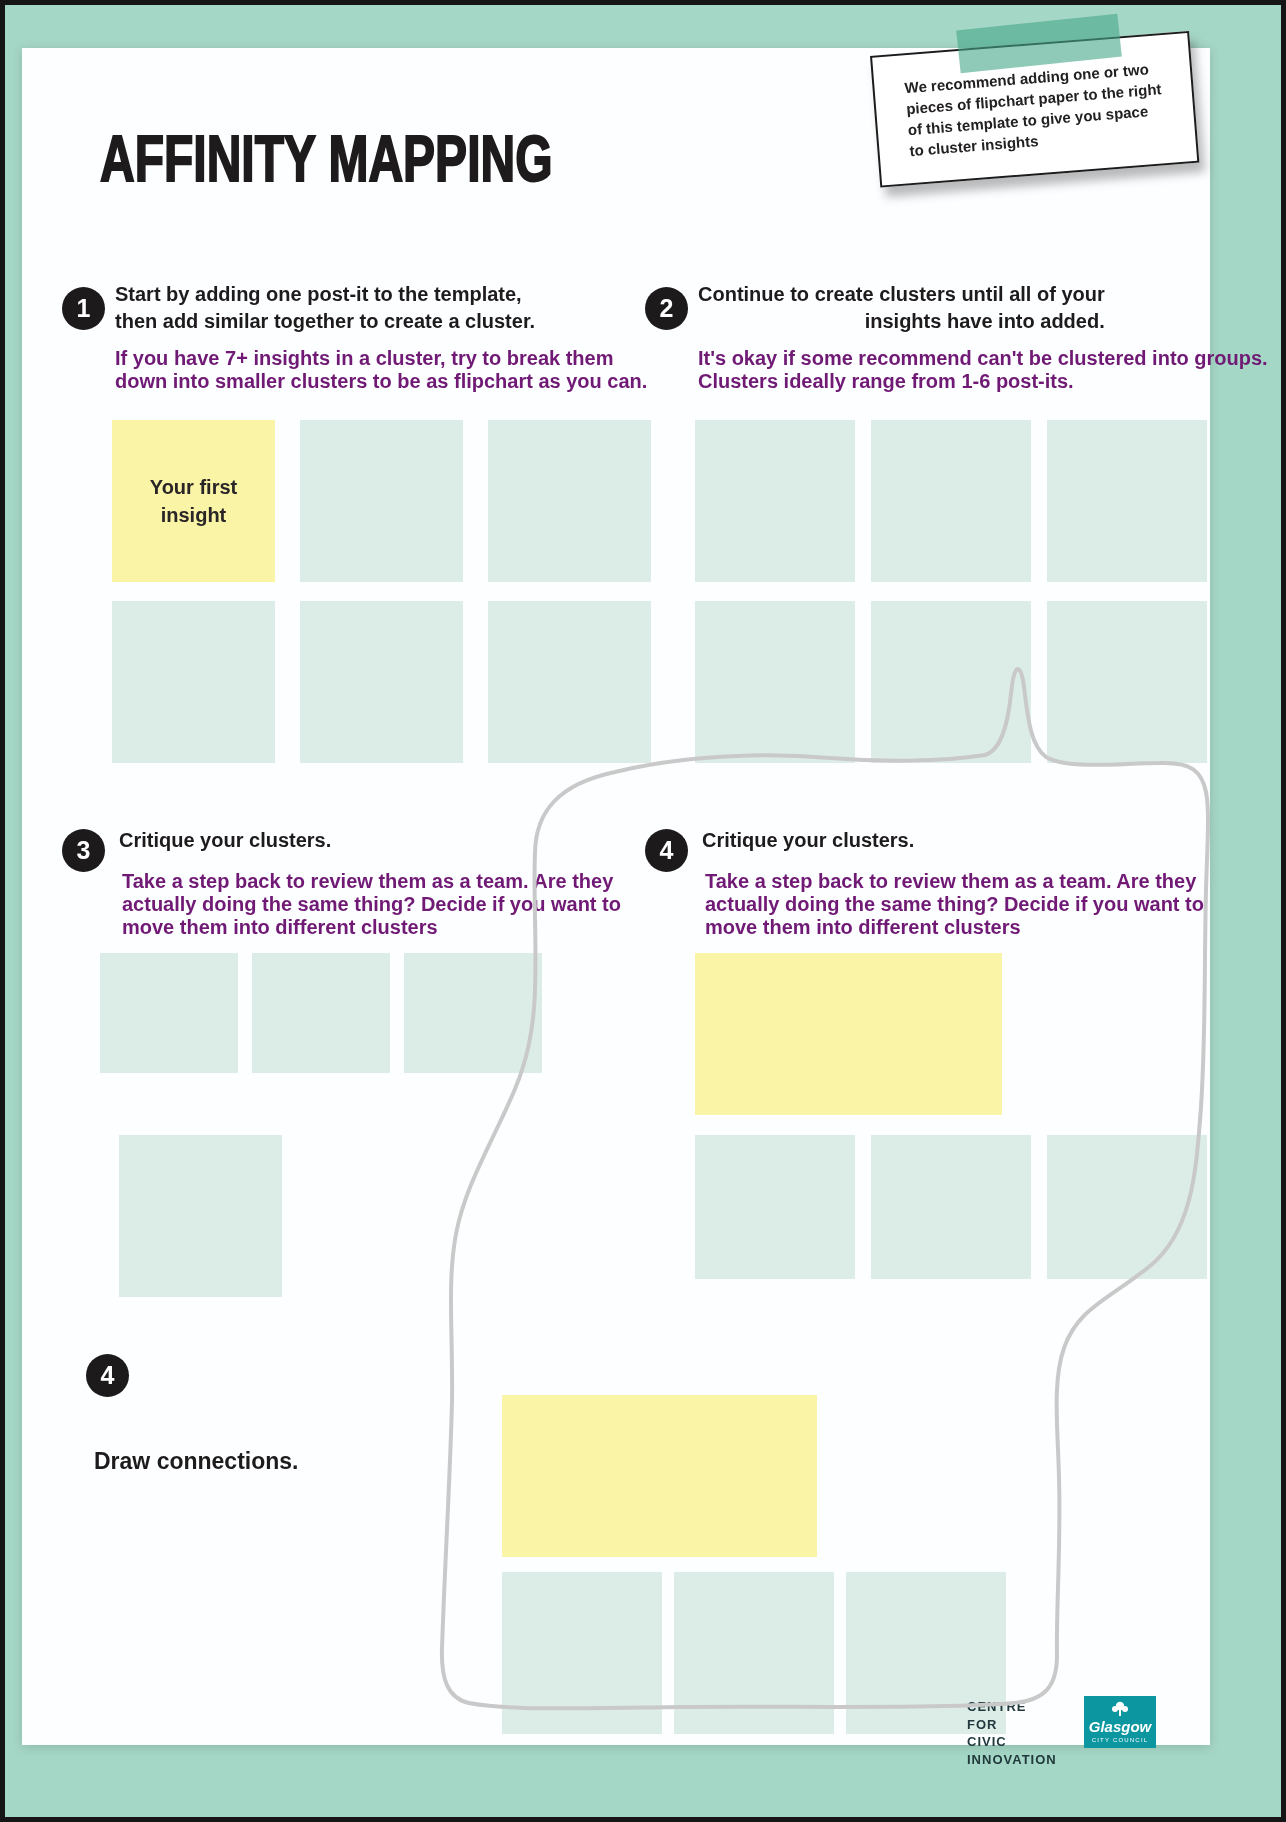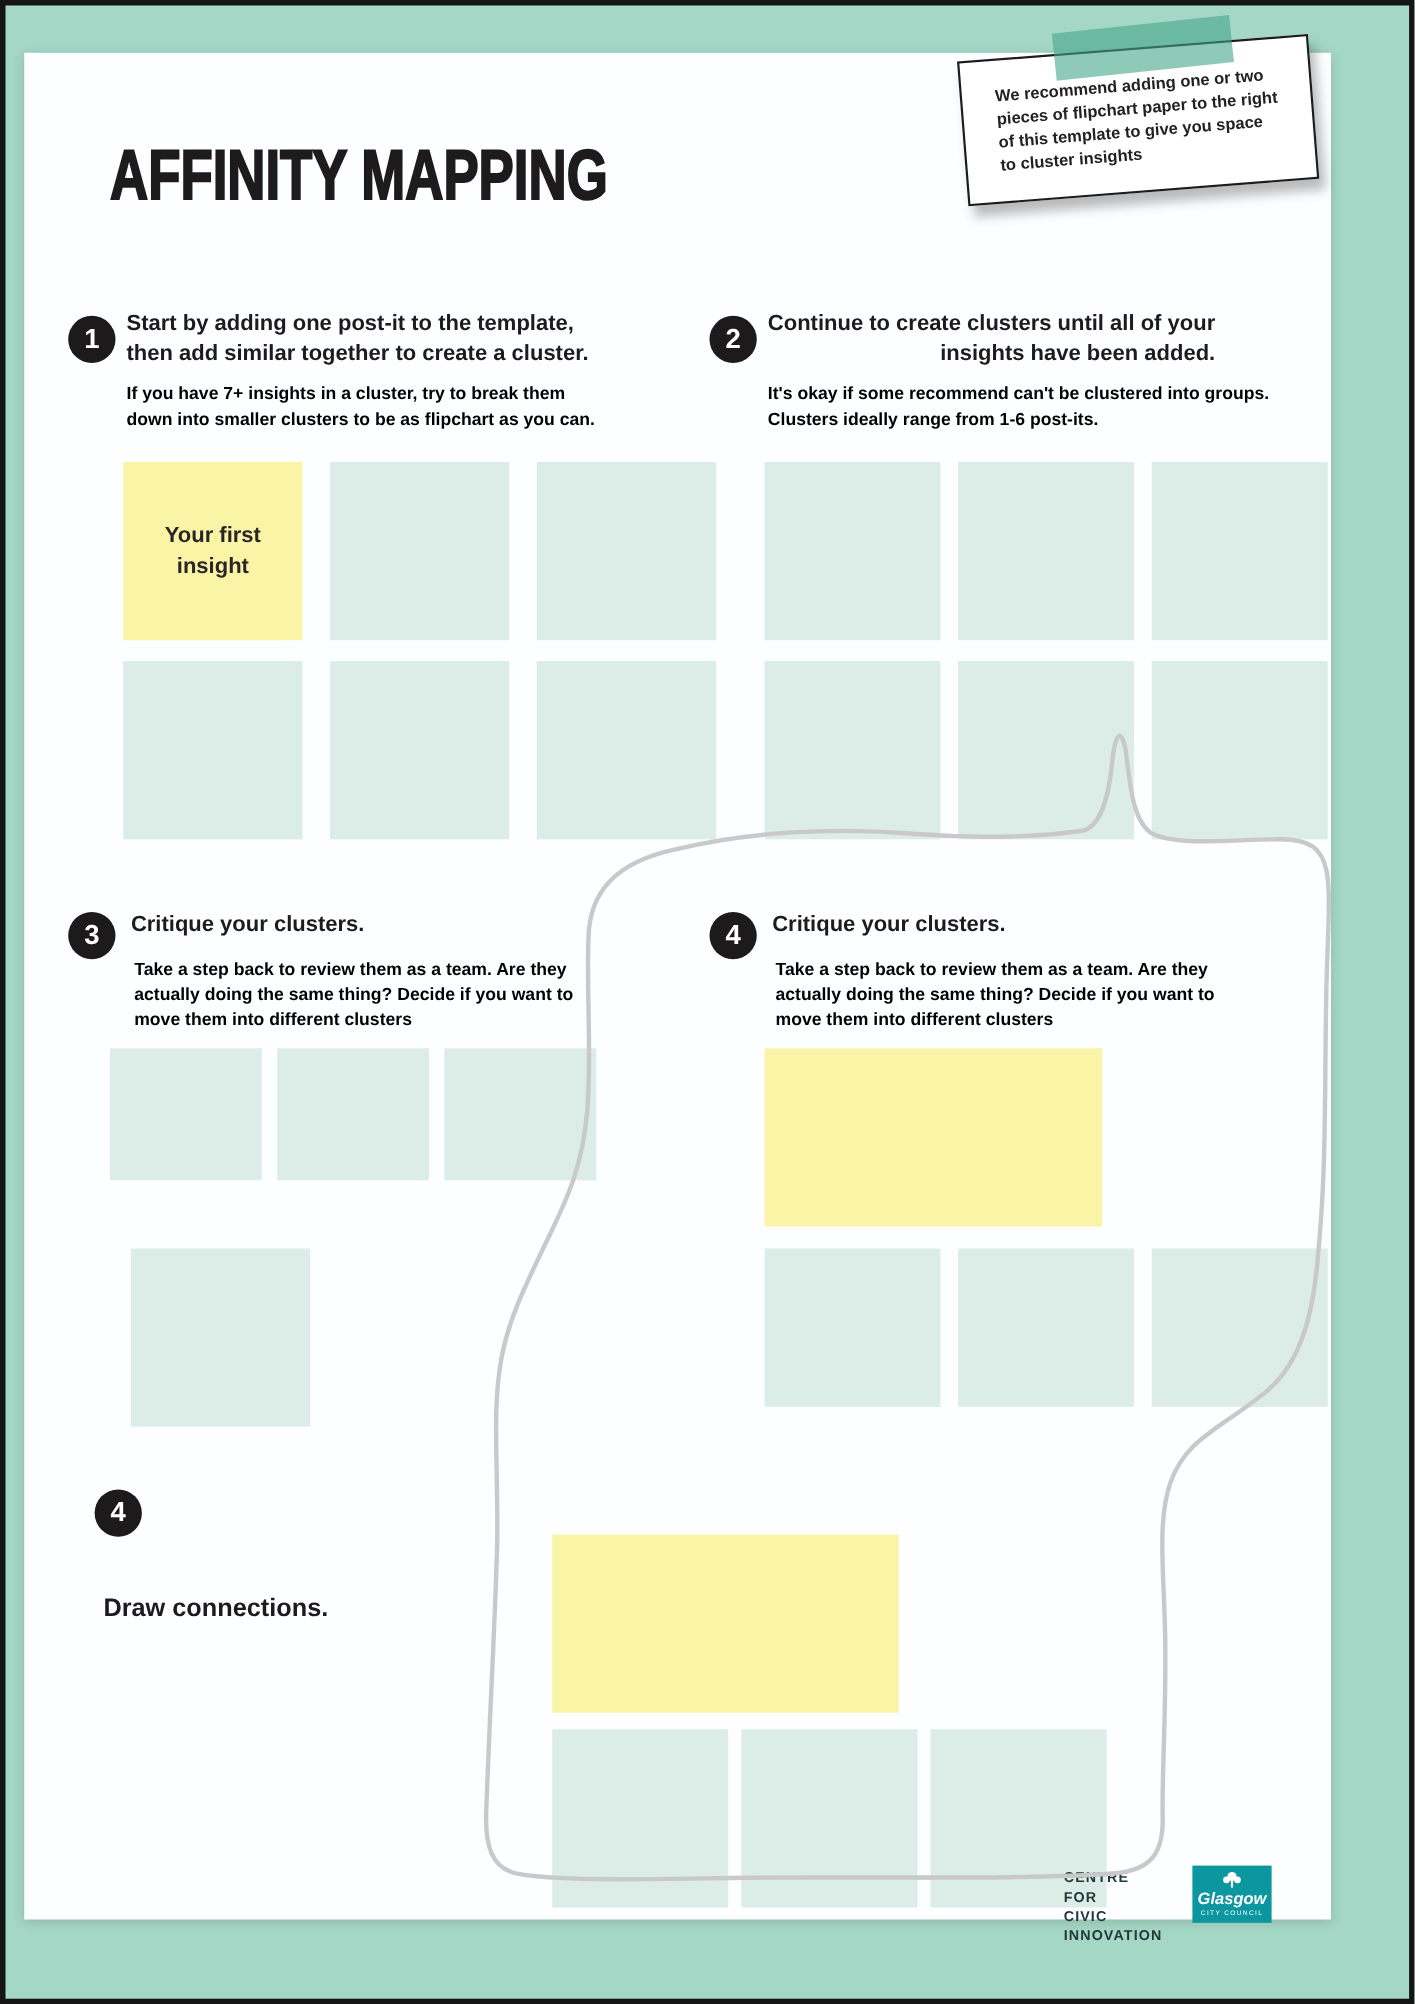--- a/index.html
+++ b/index.html
@@ -22,21 +22,21 @@
     letter-spacing:0px; transform:scaleX(.75); transform-origin:left top;
     -webkit-text-stroke:2px var(--ink,#1e1b1c); white-space:nowrap;
   }
   .num-circle{
     position:absolute; width:43px; height:43px; border-radius:50%;
     background:#1d1a1b; color:#fff; display:flex; align-items:center; justify-content:center;
     font-size:25px; font-weight:700;
   }
   .head{position:absolute; color:var(--ink,#1e1b1c); font-weight:700; font-size:20px; line-height:26.5px;}
   .head div{white-space:nowrap;}
-  .body-txt{position:absolute; color:#000000; font-weight:700; font-size:16px; line-height:23px;}
+  .body-txt{position:absolute; color:#701a75; font-weight:700; font-size:20px; line-height:23px;}
   .body-txt div{white-space:nowrap;}
   .grid{position:absolute; display:grid;}
   .slot{background:var(--postit-mint,#dcede8);}
   .postit-yellow{
     background:var(--postit-yellow,#faf4a6);
     display:flex; align-items:center; justify-content:center; text-align:center;
     font-weight:700; font-size:20px; line-height:28px; color:#2a2627; padding:0 18px; box-sizing:border-box;
   }
   .wide-yellow{position:absolute; background:var(--postit-yellow,#faf4a6);}
   .loop-svg{position:absolute; left:0; top:0; pointer-events:none;}
@@ -98,21 +98,21 @@
       <div class="slot"></div>
       <div class="slot"></div>
       <div class="slot"></div>
     </div>
 
     <div class="num-circle" style="left:623px; top:239px;">
       <span>2</span>
     </div>
     <div class="head" style="left:676px; top:233px;text-align:right;">
       <div>Continue to create clusters until all of your</div>
-      <div>insights have been added.</div>
+      <div>insights have into added.</div>
     </div>
     <div class="body-txt" style="left:676px; top:299px;">
       <div>It's okay if some recommend can't be clustered into groups.</div>
       <div>Clusters ideally range from 1-6 post-its.</div>
     </div>
     <div class="grid" style="left:673px; top:372px; grid-template-columns:160px 160px 160px; grid-auto-rows:162px; gap:19px 16px;">
       <div class="slot"></div>
       <div class="slot"></div>
       <div class="slot"></div>
       <div class="slot"></div>

